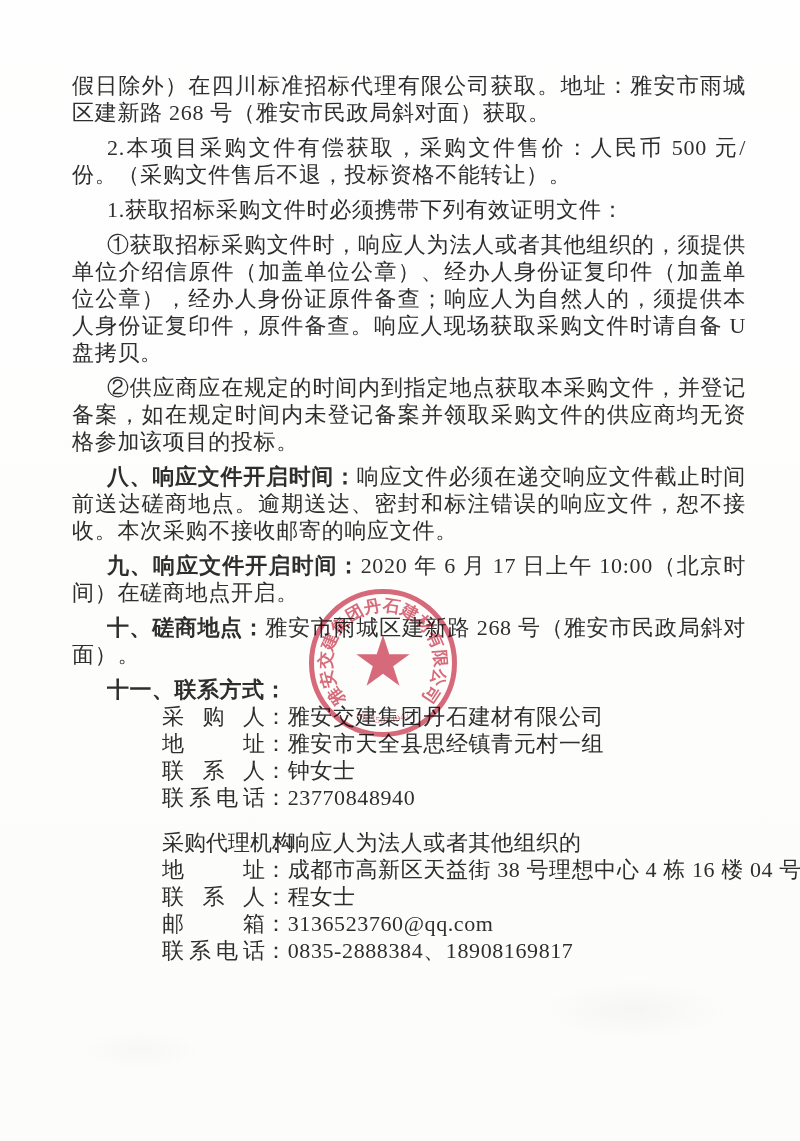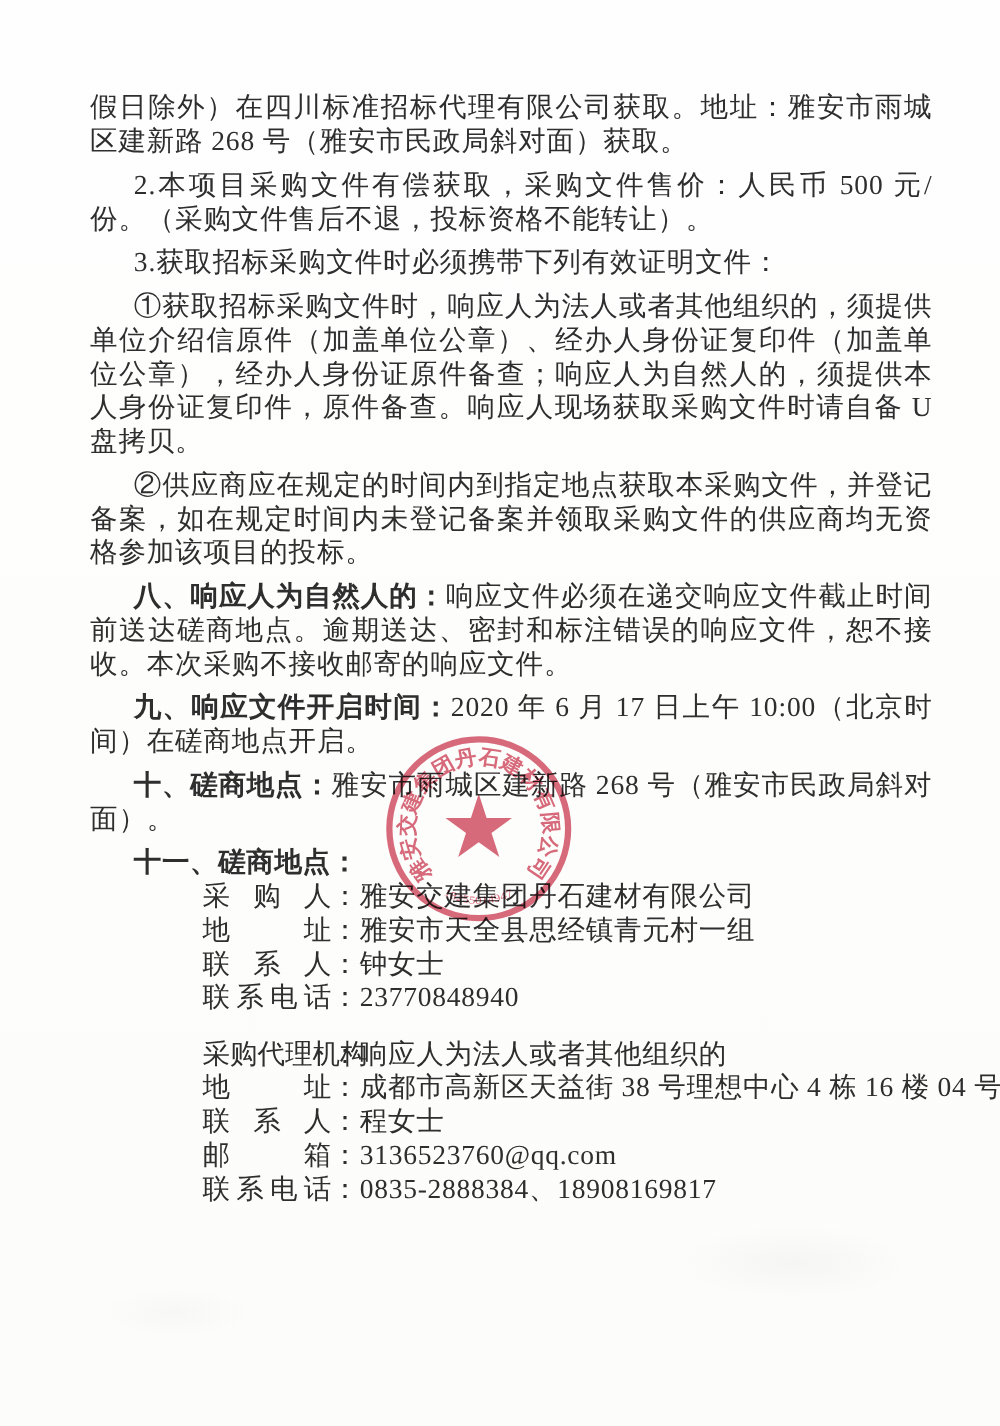--- a/index.html
+++ b/index.html
@@ -62,34 +62,34 @@
 <body>
 
 <div class="page">
 
   <div class="content">
 
     <p class="para"><span>假日除外）在四川标准招标代理有限公司获取。地址：雅安市雨城区建新路 268 号（雅安市民政局斜对面）获取。</span></p>
 
     <p class="para indent"><span>2.本项目采购文件有偿获取，采购文件售价：人民币 500 元/份。（采购文件售后不退，投标资格不能转让）。</span></p>
 
-    <p class="para indent"><span>3.获取招标采购文件时必须携带下列有效证明文件：</span></p>
+    <p class="para indent"><span>1.获取招标采购文件时必须携带下列有效证明文件：</span></p>
 
     <p class="para indent"><span>①获取招标采购文件时，响应人为法人或者其他组织的，须提供单位介绍信原件（加盖单位公章）、经办人身份证复印件（加盖单位公章），经办人身份证原件备查；响应人为自然人的，须提供本人身份证复印件，原件备查。响应人现场获取采购文件时请自备 U 盘拷贝。</span></p>
 
     <p class="para indent"><span>②供应商应在规定的时间内到指定地点获取本采购文件，并登记备案，如在规定时间内未登记备案并领取采购文件的供应商均无资格参加该项目的投标。</span></p>
 
 
-    <p class="para indent"><b>八、响应人为自然人的：</b><span>响应文件必须在递交响应文件截止时间前送达磋商地点。逾期送达、密封和标注错误的响应文件，恕不接收。本次采购不接收邮寄的响应文件。</span></p>
+    <p class="para indent"><b>八、响应文件开启时间：</b><span>响应文件必须在递交响应文件截止时间前送达磋商地点。逾期送达、密封和标注错误的响应文件，恕不接收。本次采购不接收邮寄的响应文件。</span></p>
 
     <p class="para indent"><b>九、响应文件开启时间：</b><span>2020 年 6 月 17 日上午 10:00（北京时间）在磋商地点开启。</span></p>
 
     <p class="para indent"><b>十、磋商地点：</b><span>雅安市雨城区建新路 268 号（雅安市民政局斜对面）。</span></p>
 
-    <p class="para indent tight"><b>十一、磋商地点：</b><span></span></p>
+    <p class="para indent tight"><b>十一、联系方式：</b><span></span></p>
 
     <div class="contact-block first">
       <div class="contact-row">
         <span class="lbl">采购人</span><span class="colon">：</span><span class="val">雅安交建集团丹石建材有限公司</span>
       </div>
       <div class="contact-row">
         <span class="lbl">地址</span><span class="colon">：</span><span class="val">雅安市天全县思经镇青元村一组</span>
       </div>
       <div class="contact-row">
         <span class="lbl">联系人</span><span class="colon">：</span><span class="val">钟女士</span>

